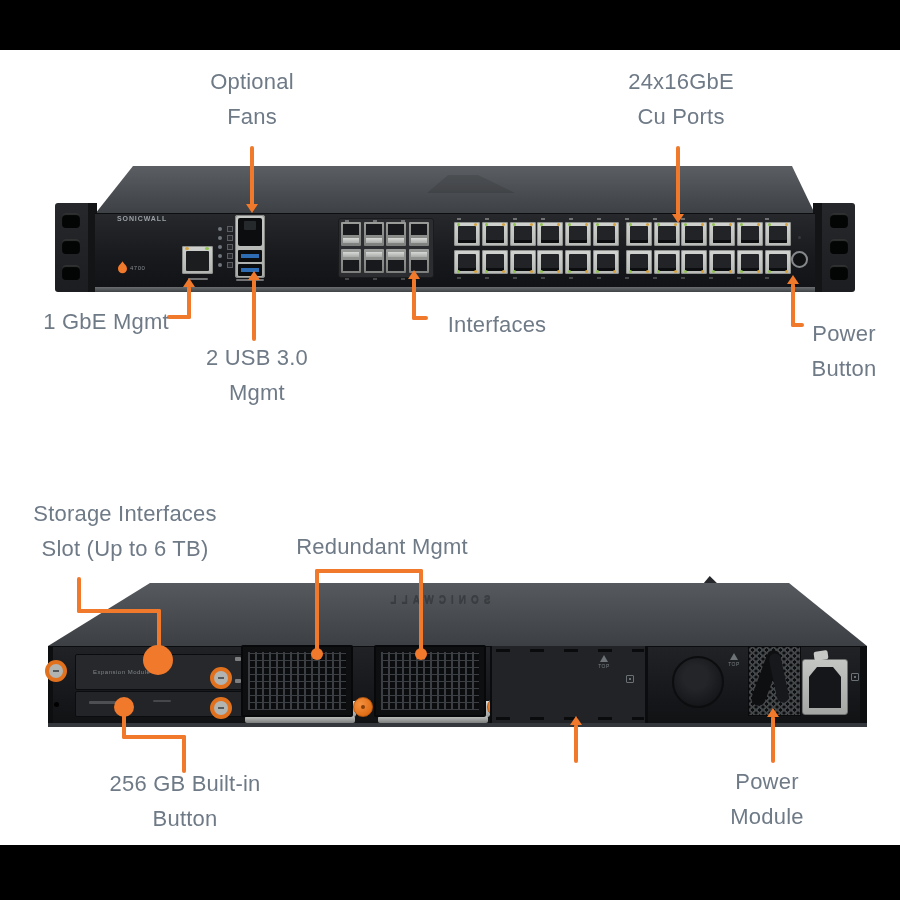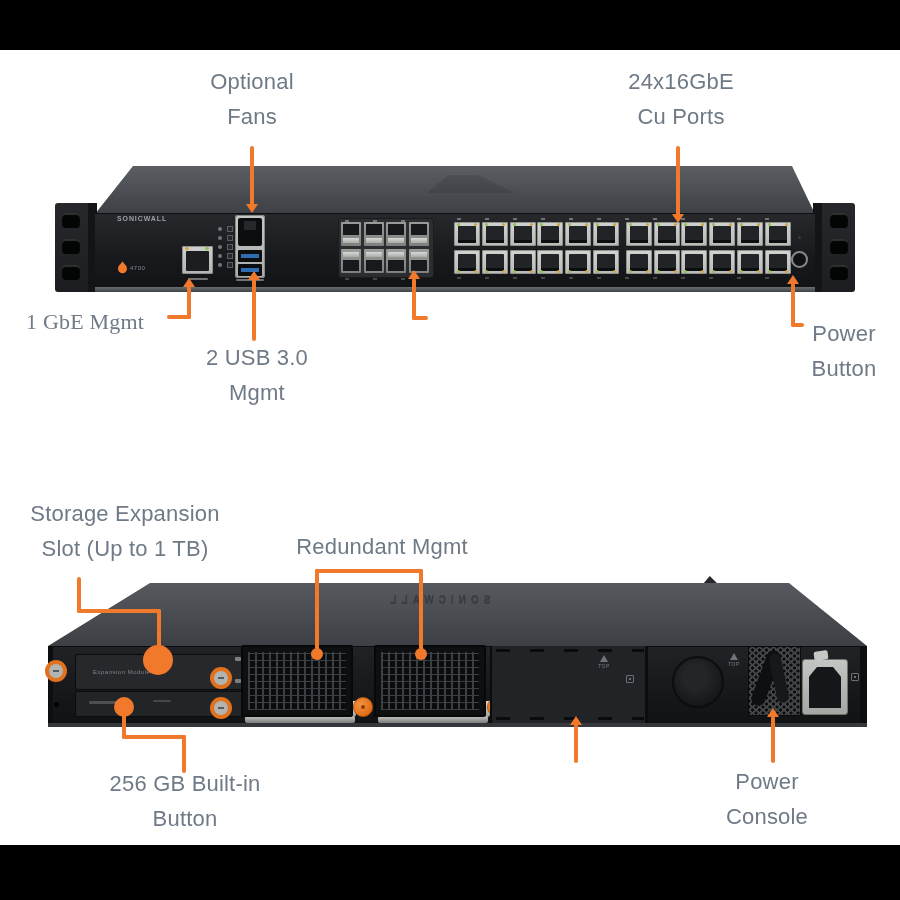--- a/index.html
+++ b/index.html
@@ -8,21 +8,21 @@
   .bar{position:absolute;left:0;width:900px;background:#000;}
   .bar.top{top:0;height:50px;}
   .bar.bottom{top:845px;height:55px;}
 
   
   .cl{position:absolute;background:#F0792B;border-radius:2px;}
   .arrow-down{position:absolute;width:0;height:0;border-left:6px solid transparent;border-right:6px solid transparent;border-top:9px solid #F0792B;}
   .arrow-up{position:absolute;width:0;height:0;border-left:6px solid transparent;border-right:6px solid transparent;border-bottom:9px solid #F0792B;}
   .dot{position:absolute;background:#F0792B;border-radius:50%;}
   .lbl{position:absolute;font-size:22px;line-height:35px;font-weight:500;color:#6F7A87;text-align:center;letter-spacing:.2px;}
-  .lbl.left{text-align:left;font-family:Liberation Serif, serif;}
+  .lbl.left{text-align:center;}
 
   
   #front{position:absolute;left:55px;top:166px;width:800px;height:130px;}
   #front .topface{position:absolute;left:40px;top:0;width:720px;height:48px;
     background:linear-gradient(180deg,#5b5e62,#45484c 70%,#3d4044);
     clip-path:polygon(38px 0,697px 0,720px 48px,0 48px);}
   #front .diamond{position:absolute;left:372px;top:9px;width:88px;height:18px;background:rgba(0,0,0,.10);
     clip-path:polygon(24% 0,58% 0,100% 100%,0 100%);}
   #front .face{position:absolute;left:40px;top:47px;width:720px;height:74px;
     background:linear-gradient(180deg,#26282b,#17191c 60%,#121316);border-top:1px solid #0c0d0e;}
@@ -334,33 +334,34 @@
     <div>Cu Ports</div>
   </div>
   <div class="lbl left" style="left:26px;top:304px;width:160px;">
     <div>1 GbE Mgmt</div>
   </div>
   <div class="lbl" style="left:167px;top:340px;width:180px;">
     <div>2 USB 3.0</div>
     <div>Mgmt</div>
   </div>
   <div class="lbl" style="left:407px;top:307px;width:180px;">
+    <div>Interfaces</div>
   </div>
   <div class="lbl" style="left:769px;top:316px;width:150px;">
     <div>Power</div>
     <div>Button</div>
   </div>
   <div class="lbl" style="left:15px;top:496px;width:220px;">
-    <div>Storage Expansion</div>
-    <div>Slot (Up to 1 TB)</div>
+    <div>Storage Interfaces</div>
+    <div>Slot (Up to 6 TB)</div>
   </div>
   <div class="lbl" style="left:272px;top:529px;width:220px;">
     <div>Redundant Mgmt</div>
   </div>
   <div class="lbl" style="left:75px;top:766px;width:220px;">
     <div>256 GB Built-in</div>
     <div>Button</div>
   </div>
   <div class="lbl" style="left:687px;top:764px;width:160px;">
     <div>Power</div>
-    <div>Console</div>
+    <div>Module</div>
   </div>
 </div>
 
 </body></html>

